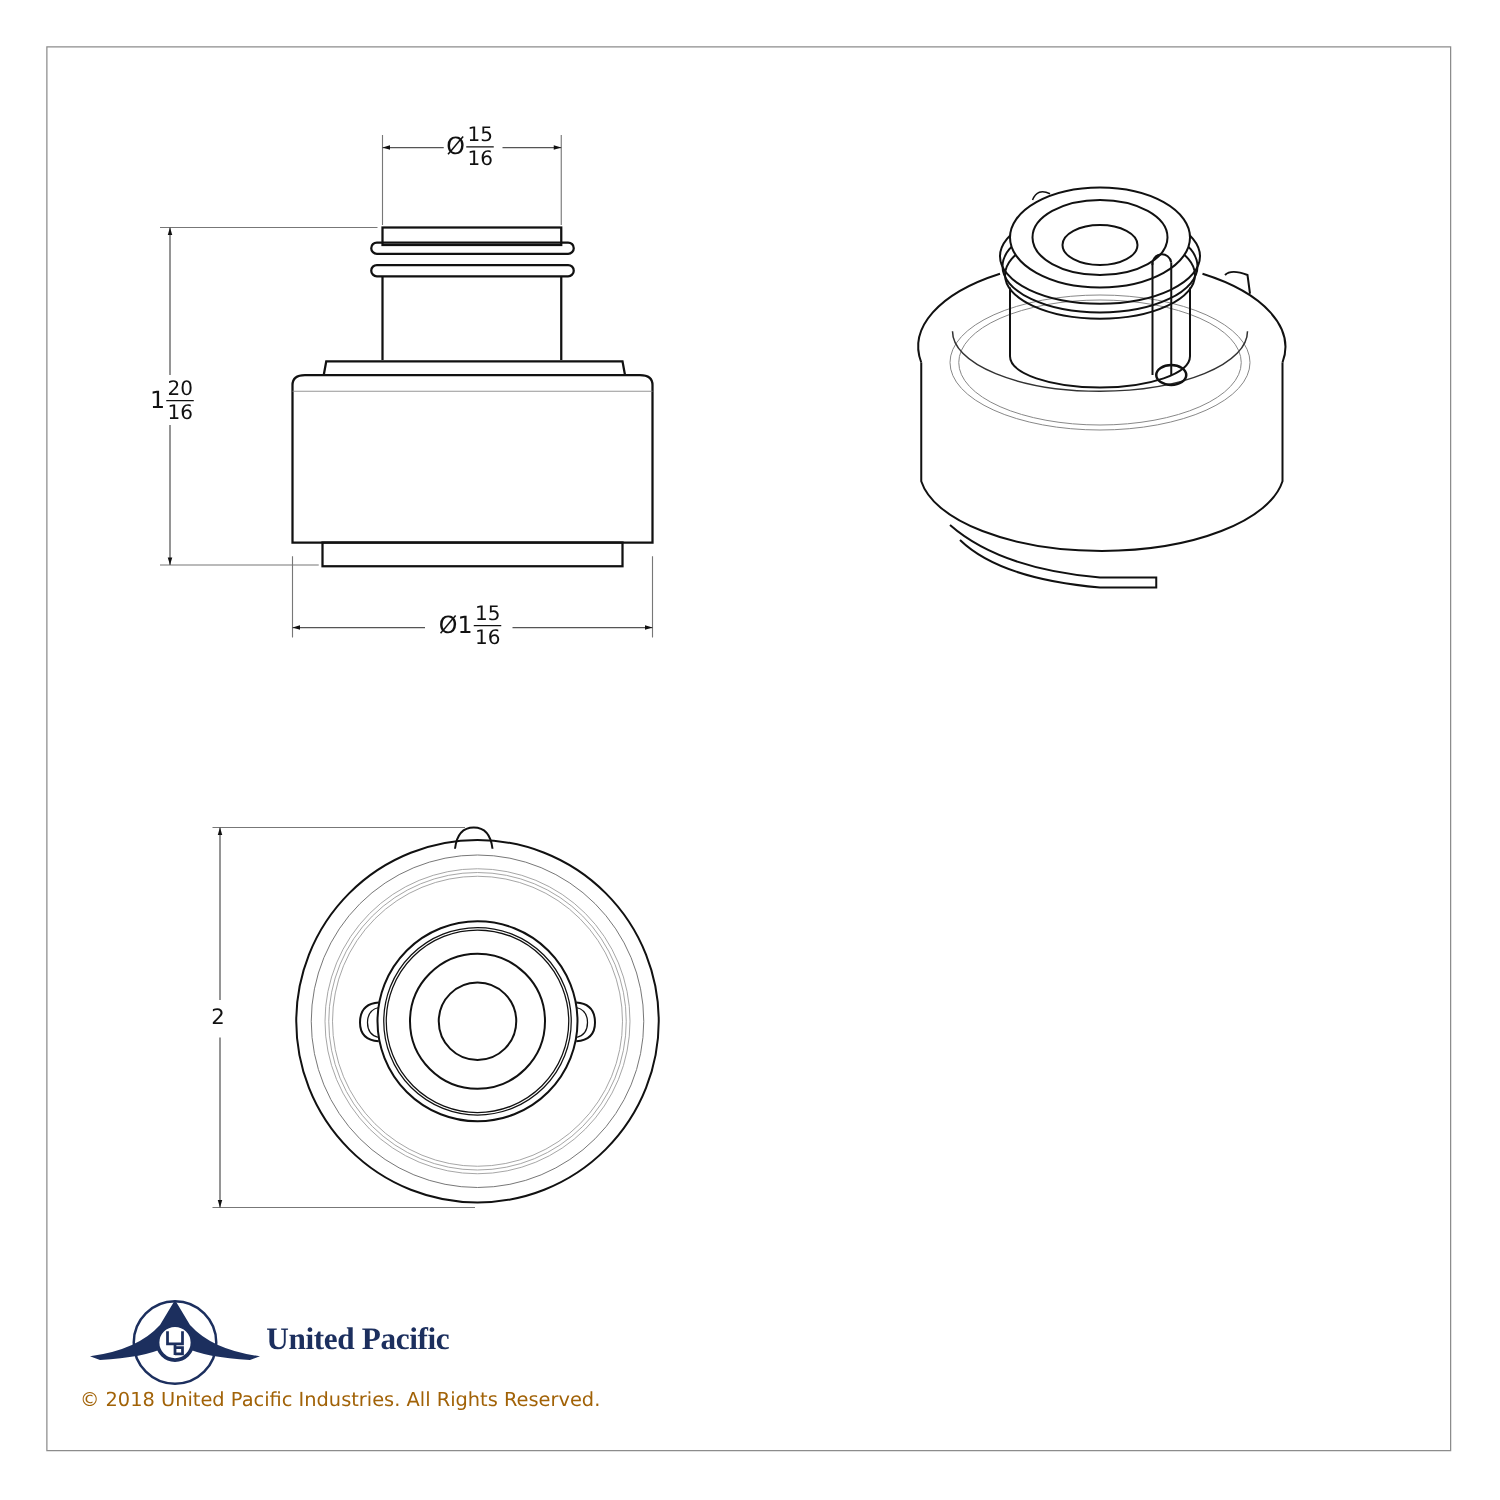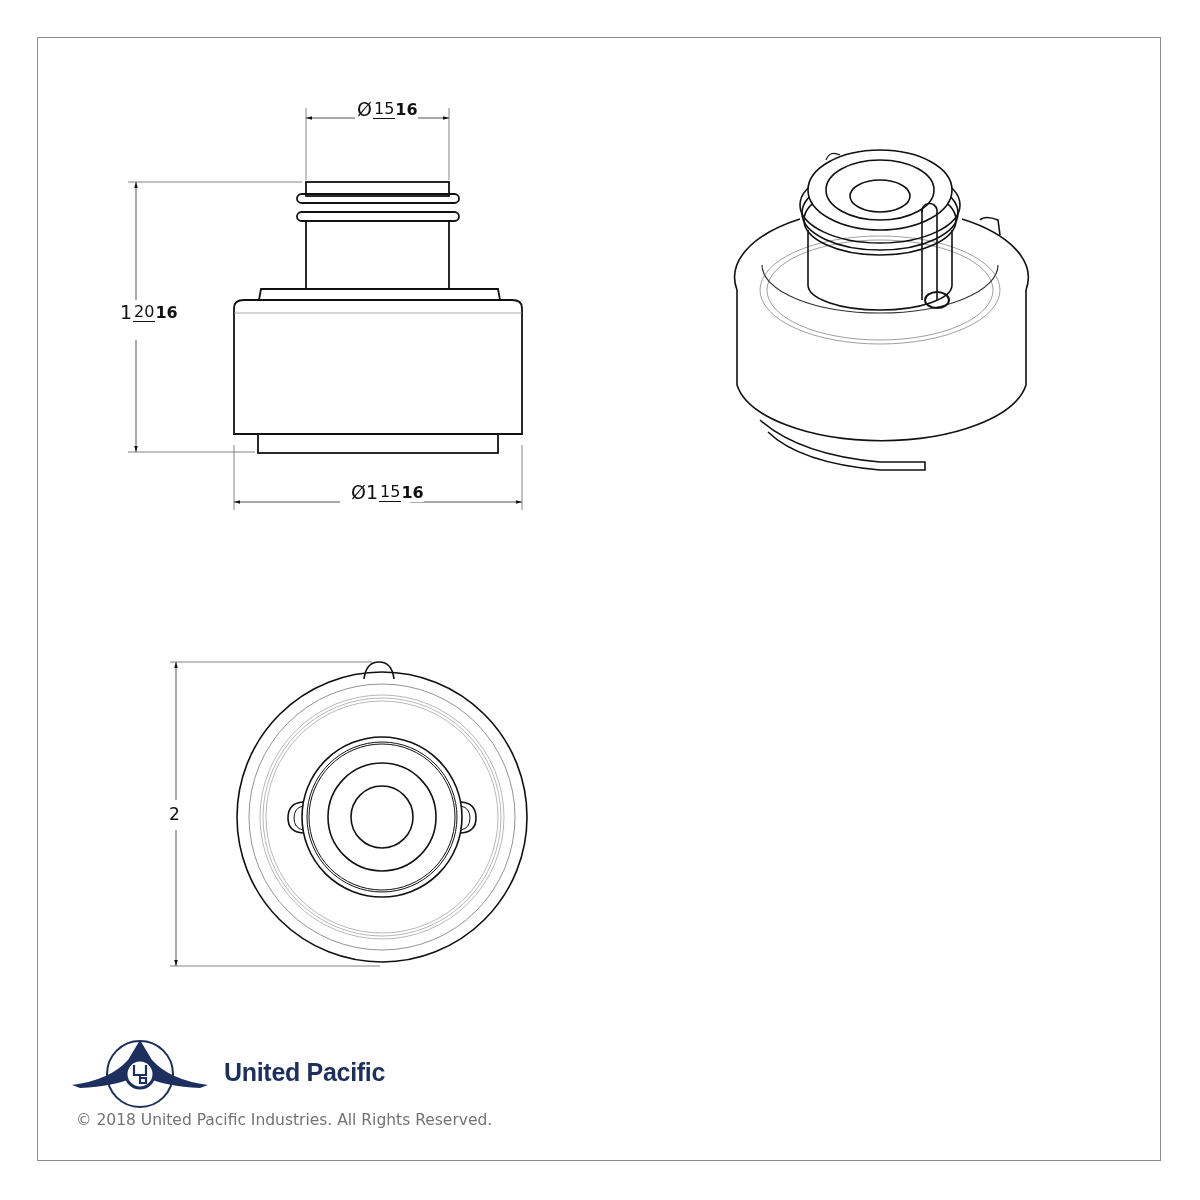--- a/index.html
+++ b/index.html
@@ -1,24 +1,24 @@
 <!DOCTYPE html>
 <html><head>
 <meta charset="utf-8">
 <style>
   html, body { margin: 0; padding: 0; background: #ffffff; }
   body { width: 1200px; height: 1200px; position: relative; overflow: hidden; font-family: "DejaVu Sans", sans-serif; }
   .frame { position: absolute; left: 37px; top: 37px; width: 1124px; height: 1124px; border: 1.5px solid #8c8c8c; box-sizing: border-box; }
   svg.drawing { position: absolute; left: 0; top: 0; }
   .dim-label { position: absolute; font-family: "DejaVu Sans", sans-serif; color: #111; font-size: 19px; line-height: 1; display: flex; align-items: center; background: #fff; }
-  .frac { display: inline-flex; flex-direction: row; align-items: center; font-size: 16px; line-height: 16px; margin-left: 1px; }
+  .frac { display: inline-flex; flex-direction: column; align-items: center; font-size: 16px; line-height: 16px; margin-left: 1px; }
   .frac .num { border-bottom: 1.6px solid #111; padding: 0 1px 1px 1px; }
-  .frac .den { padding-top: 1px; font-weight: bold; }
-  .brand { position: absolute; left: 224px; top: 1058px; font-family: Liberation Sans, sans-serif; font-weight: bold; font-size: 25px; color: #1c2f5e; letter-spacing: -0.3px; }
-  .copyright { position: absolute; left: 76px; top: 1111px; font-family: "DejaVu Sans", sans-serif; font-size: 15.5px; color: #737373; }
+  .frac .den { padding-top: 1px; }
+  .brand { position: absolute; left: 213px; top: 1058px; font-family: Liberation Serif, serif; font-weight: bold; font-size: 25px; color: #1c2f5e; letter-spacing: -0.3px; }
+  .copyright { position: absolute; left: 64px; top: 1111px; font-family: "DejaVu Sans", sans-serif; font-size: 15.5px; color: #a16207; }
 </style>
 </head>
 <body>
 
 <div class="frame"></div>
 
 <svg class="drawing" width="1200" height="1200" viewBox="0 0 1200 1200">
   <defs>
     <marker id="arr" viewBox="0 0 10 10" refX="10" refY="5" markerWidth="9" markerHeight="6" orient="auto-start-reverse">
       <path d="M0,2 L10,5 L0,8 z" fill="#111"></path>

